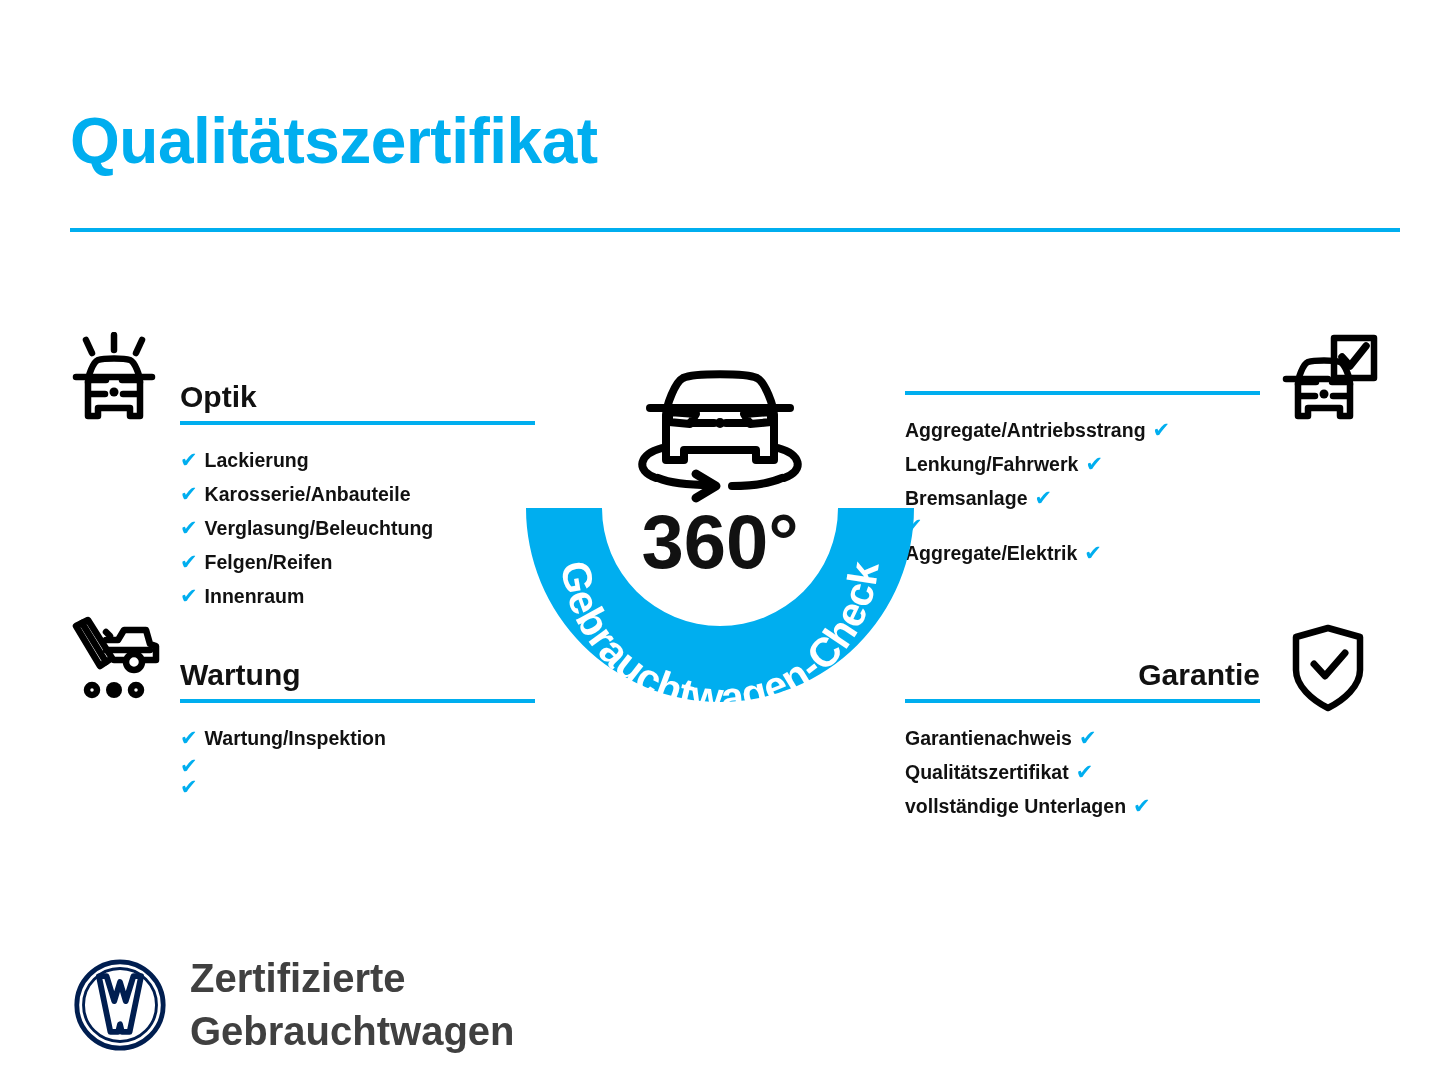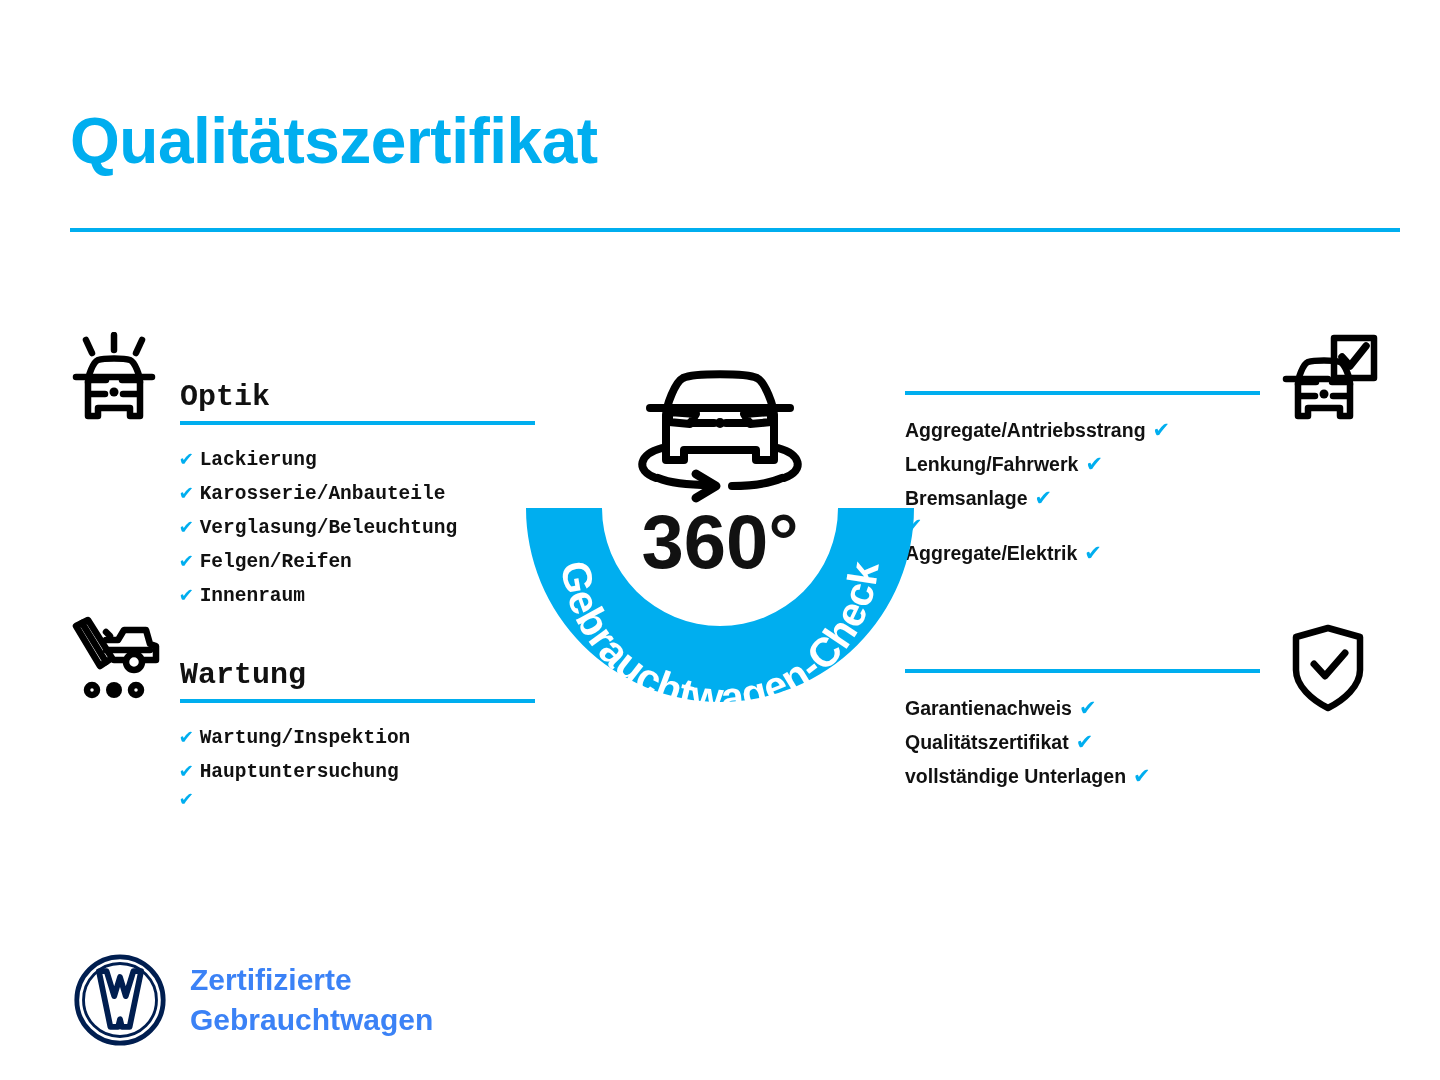--- a/index.html
+++ b/index.html
@@ -40,21 +40,21 @@
     width: 1330px;
     height: 4px;
     background: #00AEEF;
   }
 
   
   .block {
     position: absolute;
     width: 355px;
   }
-  .block.left  { left: 180px;  text-align: left; font-family: Liberation Mono, monospace; }
+  .block.left  { left: 180px;  text-align: left; }
   .block.right { left: 905px;  text-align: right; }
 
   .block-head {
     font-size: 30px;
     font-weight: 700;
     color: #111111;
     line-height: 1.0;
     white-space: nowrap;
   }
   .block-rule {
@@ -123,23 +123,23 @@
     position: absolute;
     left: 72px;
     top: 912px;
     display: flex;
     align-items: center;
     gap: 22px;
   }
   #vw-logo { width: 96px; height: 96px; }
   #vw-logo svg { display: block; width: 100%; height: 100%; }
   #footer-text {
-    font-size: 30px;
-    font-weight: 700;
-    color: #3b82f6;
+    font-size: 40px;
+    font-weight: 700;
+    color: #404040;
     line-height: 1.32;
     white-space: nowrap;
   }
 </style>
 </head>
 <body>
 
 <div id="page">
 
   <div id="page-title">Qualitätszertifikat</div>
@@ -228,21 +228,20 @@
   <div class="block left" id="block-wartung" style="top:620px;">
     <div class="block-head">Wartung</div>
     <div class="block-rule"></div>
     <ul class="block-list">
       <li>
           <span class="chk">✔</span>
           <span>Wartung/Inspektion</span>
         </li>
       <li>
           <span class="chk">✔</span>
-          <span>Hauptuntersuchung</span>
         </li>
       <li>
           <span class="chk">✔</span>
         </li>
     </ul>
   </div>
 
   <div class="block right" id="block-technik" style="top:342px;">
     <div class="block-rule"></div>
     <ul class="block-list">
@@ -262,20 +261,21 @@
           <span class="chk">✔</span>
         </li>
       <li>
           <span>Aggregate/Elektrik</span>
           <span class="chk">✔</span>
         </li>
     </ul>
   </div>
 
   <div class="block right" id="block-garantie" style="top:620px;">
+    <div class="block-head">Garantie</div>
     <div class="block-rule"></div>
     <ul class="block-list">
       <li>
           <span>Garantienachweis</span>
           <span class="chk">✔</span>
         </li>
       <li>
           <span>Qualitätszertifikat</span>
           <span class="chk">✔</span>
         </li>

